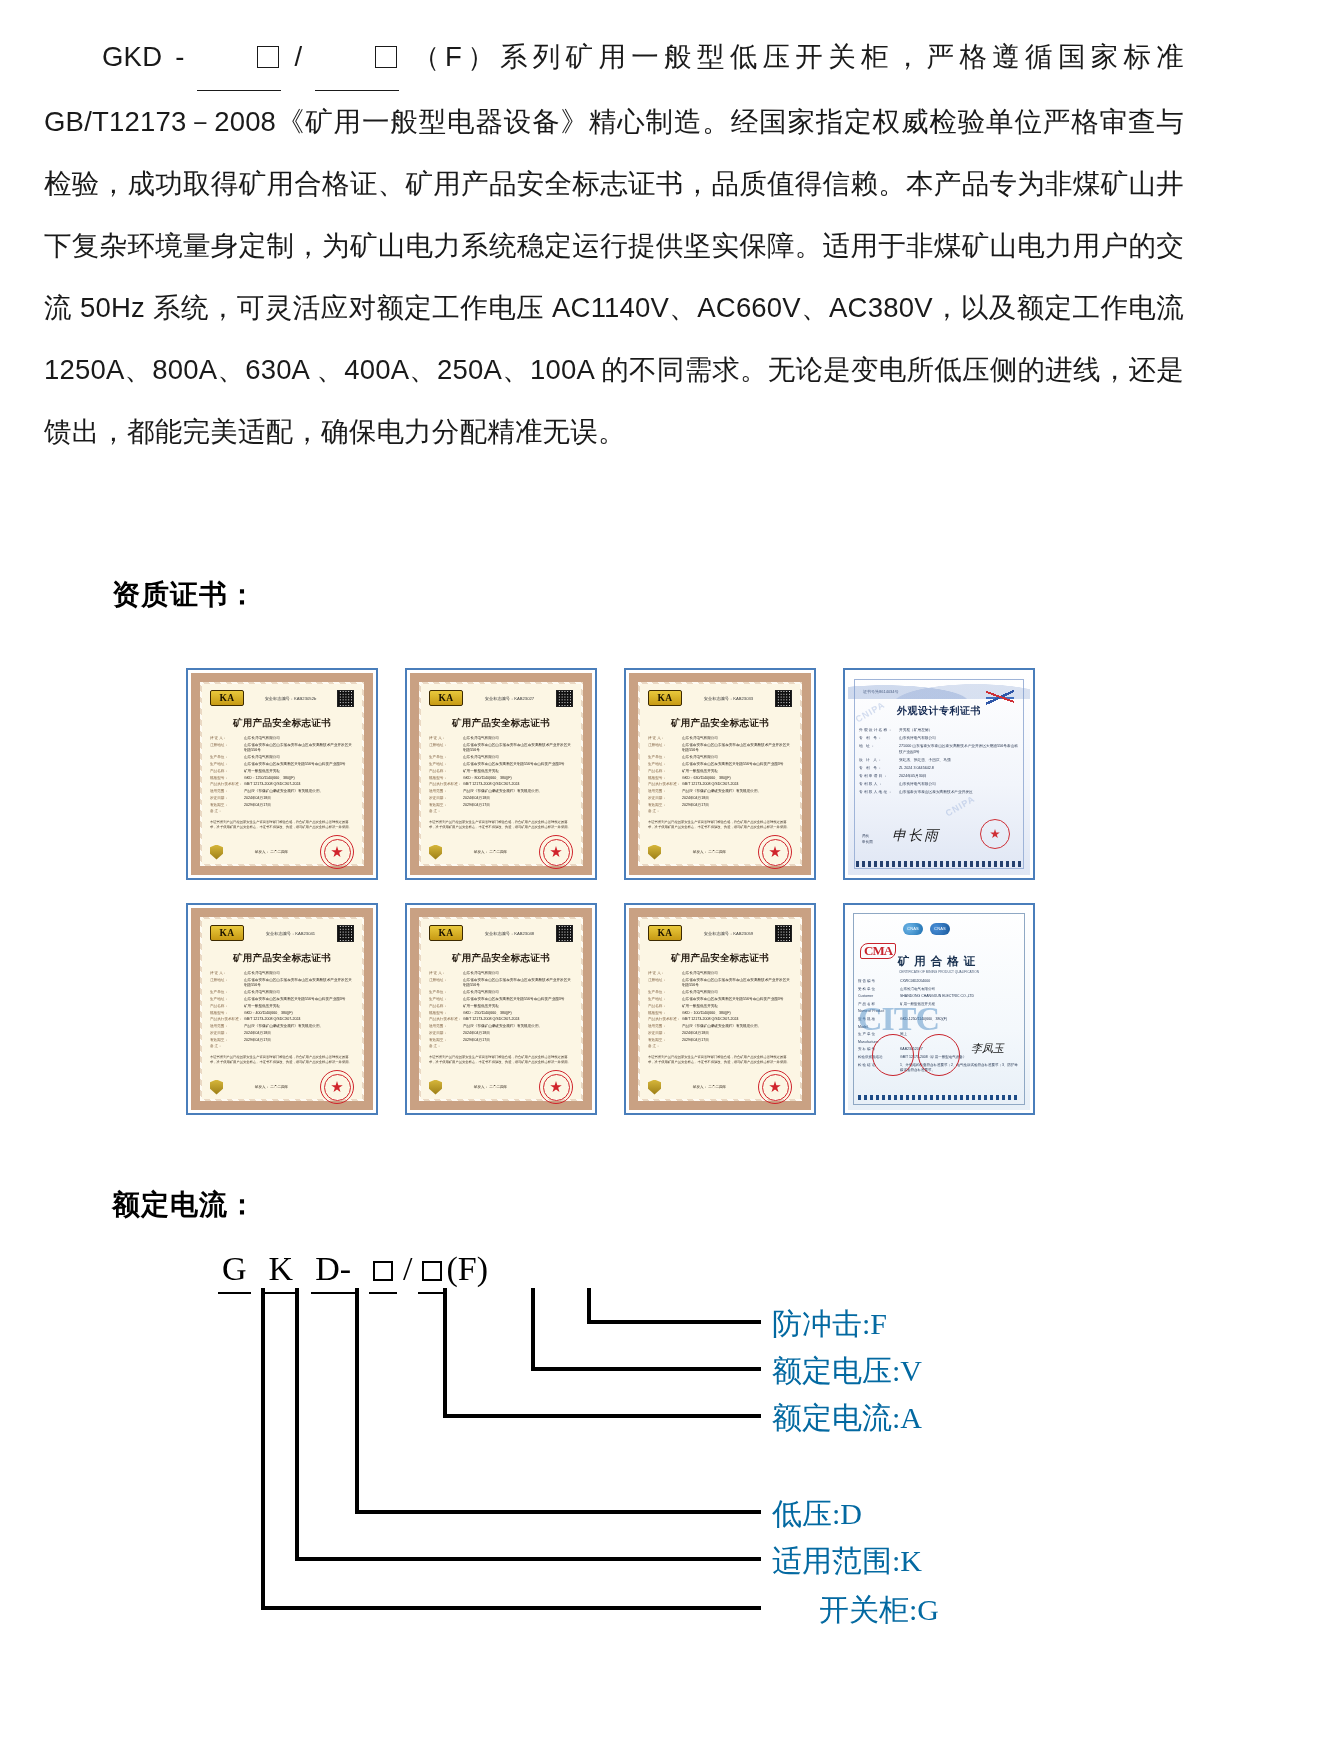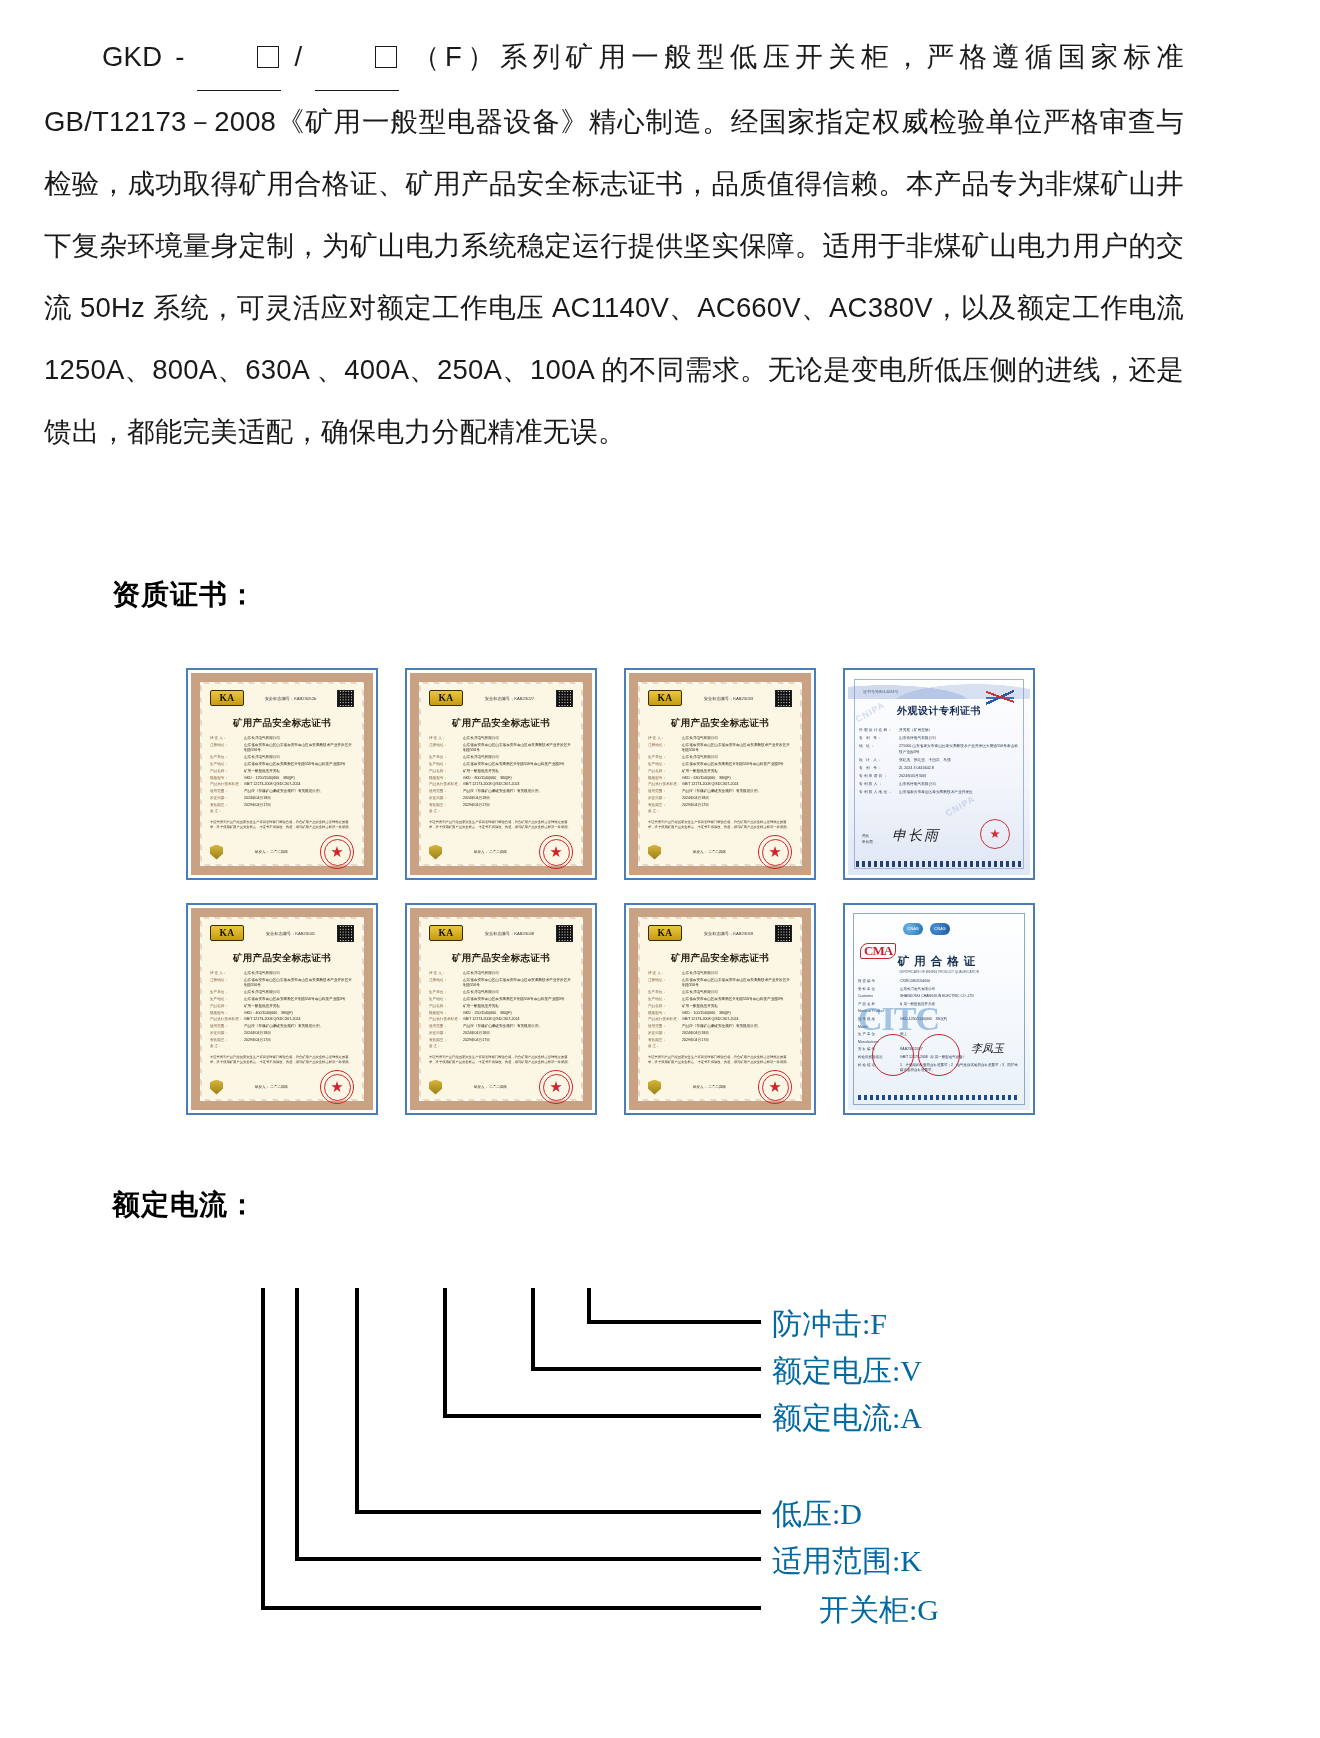--- a/index.html
+++ b/index.html
@@ -913,20 +913,23 @@
       <div class="cma-bottombar"></div>
     </div>
   </div>
 
 </div>
 
 <div class="section-heading" id="heading-model">额定电流：</div>
 
 <div class="model-diagram">
 
+  <div class="model-code">
+    <span class="ch">G</span><span class="sp"></span><span class="ch">K</span><span class="sp"></span><span class="ch">D-</span><span class="sp"></span><span class="ch"><span class="sq"></span></span><span class="slash">/</span><span class="ch"><span class="sq"></span></span><span>(F)</span>
+  </div>
 
   <div class="leader" style="left:261px; top:48px;  width:4px;  height:322px;"></div>
   <div class="leader" style="left:261px; top:366px; width:500px; height:4px;"></div>
 
   <div class="leader" style="left:295px; top:48px;  width:4px;  height:273px;"></div>
   <div class="leader" style="left:295px; top:317px; width:466px; height:4px;"></div>
 
   <div class="leader" style="left:355px; top:48px;  width:4px;  height:226px;"></div>
   <div class="leader" style="left:355px; top:270px; width:406px; height:4px;"></div>
 

